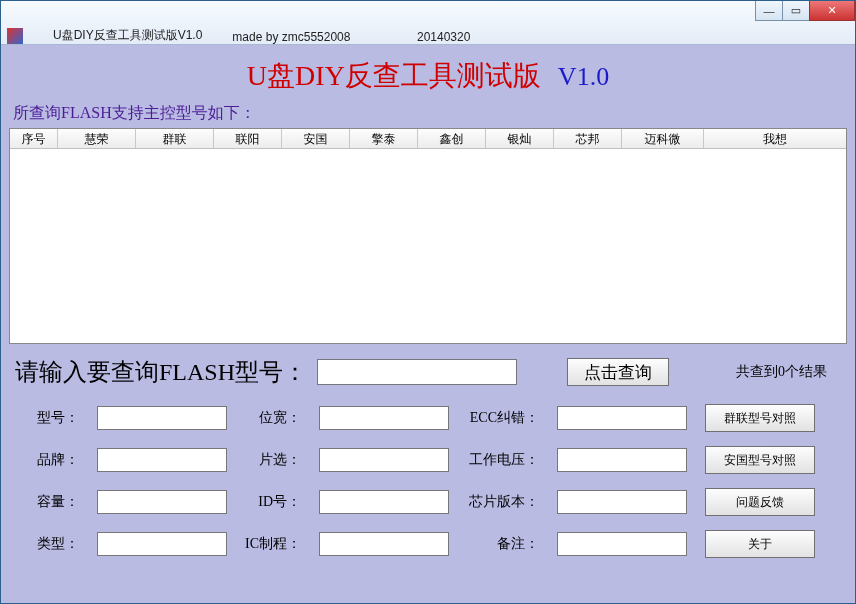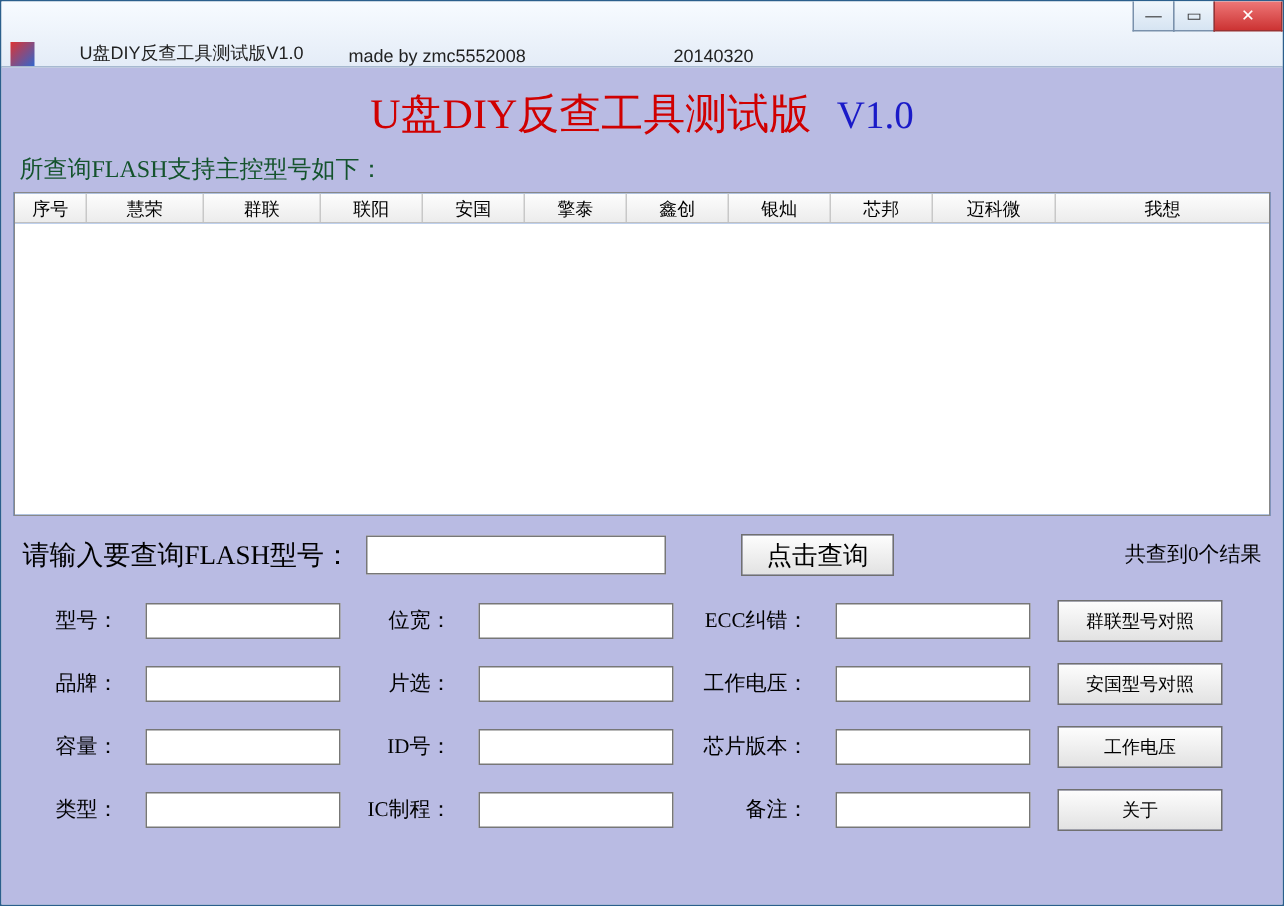--- a/index.html
+++ b/index.html
@@ -29,21 +29,21 @@
   position: relative;
   gap: 24px;
 }
 .titlebar .app-icon {
   width: 16px; height: 16px;
   background: linear-gradient(135deg,#d33,#36c);
   margin-right: 6px;
 }
 .title-text { color: #222; font-size: 12px; }
 .title-made { margin-left: 6px; }
-.title-date { position: absolute; left: 448px; }
+.title-date { position: absolute; left: 416px; }
 .win-btns { position: absolute; right: 0; top: 0; display: flex; height: 20px; }
 .win-btn {
   width: 28px; height: 20px;
   border: 1px solid #7a91ac;
   border-top: none;
   background: linear-gradient(to bottom,#f0f6fc,#d6e4f2);
   display: flex; align-items: center; justify-content: center;
   font-size: 11px; color: #333;
   margin-left: -1px;
 }
@@ -64,26 +64,26 @@
 .heading {
   text-align: center;
   font-size: 28px;
   font-family: SimSun, serif;
   color: #d00000;
   padding: 4px 0 6px 0;
 }
 .version-span { color: #1a1ac8; font-size: 26px; margin-left: 10px; }
 .subtitle {
   font-size: 16px;
-  color: #14532d;
+  color: #4c1d95;
   font-family: SimSun, serif;
   padding: 2px 4px 4px 4px;
 }
 .table-wrap {
-  background: #3b82f6;
+  background: #bef264;
   border: 1px solid #888;
   height: 216px;
   display: flex;
   flex-direction: column;
   justify-content: space-between;
 }
 .thead {
   display: flex;
   background: linear-gradient(to bottom,#fdfdfd,#ececec);
   border-bottom: 1px solid #c0c0c0;
@@ -98,21 +98,21 @@
   white-space: nowrap;
 }
 .tbody { flex: 1; background: #fff; }
 .query-row {
   display: flex;
   align-items: center;
   padding: 12px 6px 10px 6px;
   gap: 10px;
 }
 .query-label {
-  font-size: 18px;
+  font-size: 24px;
   font-family: SimSun, serif;
   color: #000;
 }
 .query-input {
   width: 200px; height: 26px;
   border: 1px solid #777;
   background: #fff;
   padding: 2px 4px;
   font-size: 14px;
 }
@@ -125,20 +125,21 @@
   display: inline-flex;
   align-items: center; justify-content: center;
   cursor: pointer;
   font-family: inherit;
 }
 .result-count {
   font-size: 14px;
   font-family: SimSun, serif;
   color: #000;
   margin-left: auto;
+  margin-right: 14px;
 }
 .fields {
   display: grid;
   grid-template-columns: 56px 130px 56px 130px 72px 130px 110px;
   grid-auto-rows: 36px;
   column-gap: 18px;
   row-gap: 6px;
   align-items: center;
   padding: 2px 8px 6px 14px;
 }
@@ -223,21 +224,21 @@
       <span class="f-label">工作电压：</span>
       <input class="f-input" value="" style="">
       <button class="side-btn">安国型号对照</button>
 
       <span class="f-label">容量：</span>
       <input class="f-input" value="" style="">
       <span class="f-label">ID号：</span>
       <input class="f-input" value="" style="">
       <span class="f-label">芯片版本：</span>
       <input class="f-input" value="" style="">
-      <button class="side-btn">工作电压</button>
+      <button class="side-btn">问题反馈</button>
 
       <span class="f-label">类型：</span>
       <input class="f-input" value="" style="">
       <span class="f-label">IC制程：</span>
       <input class="f-input" value="" style="">
       <span class="f-label">备注：</span>
       <input class="f-input" value="" style="">
       <button class="side-btn">关于</button>
     </div>
 

